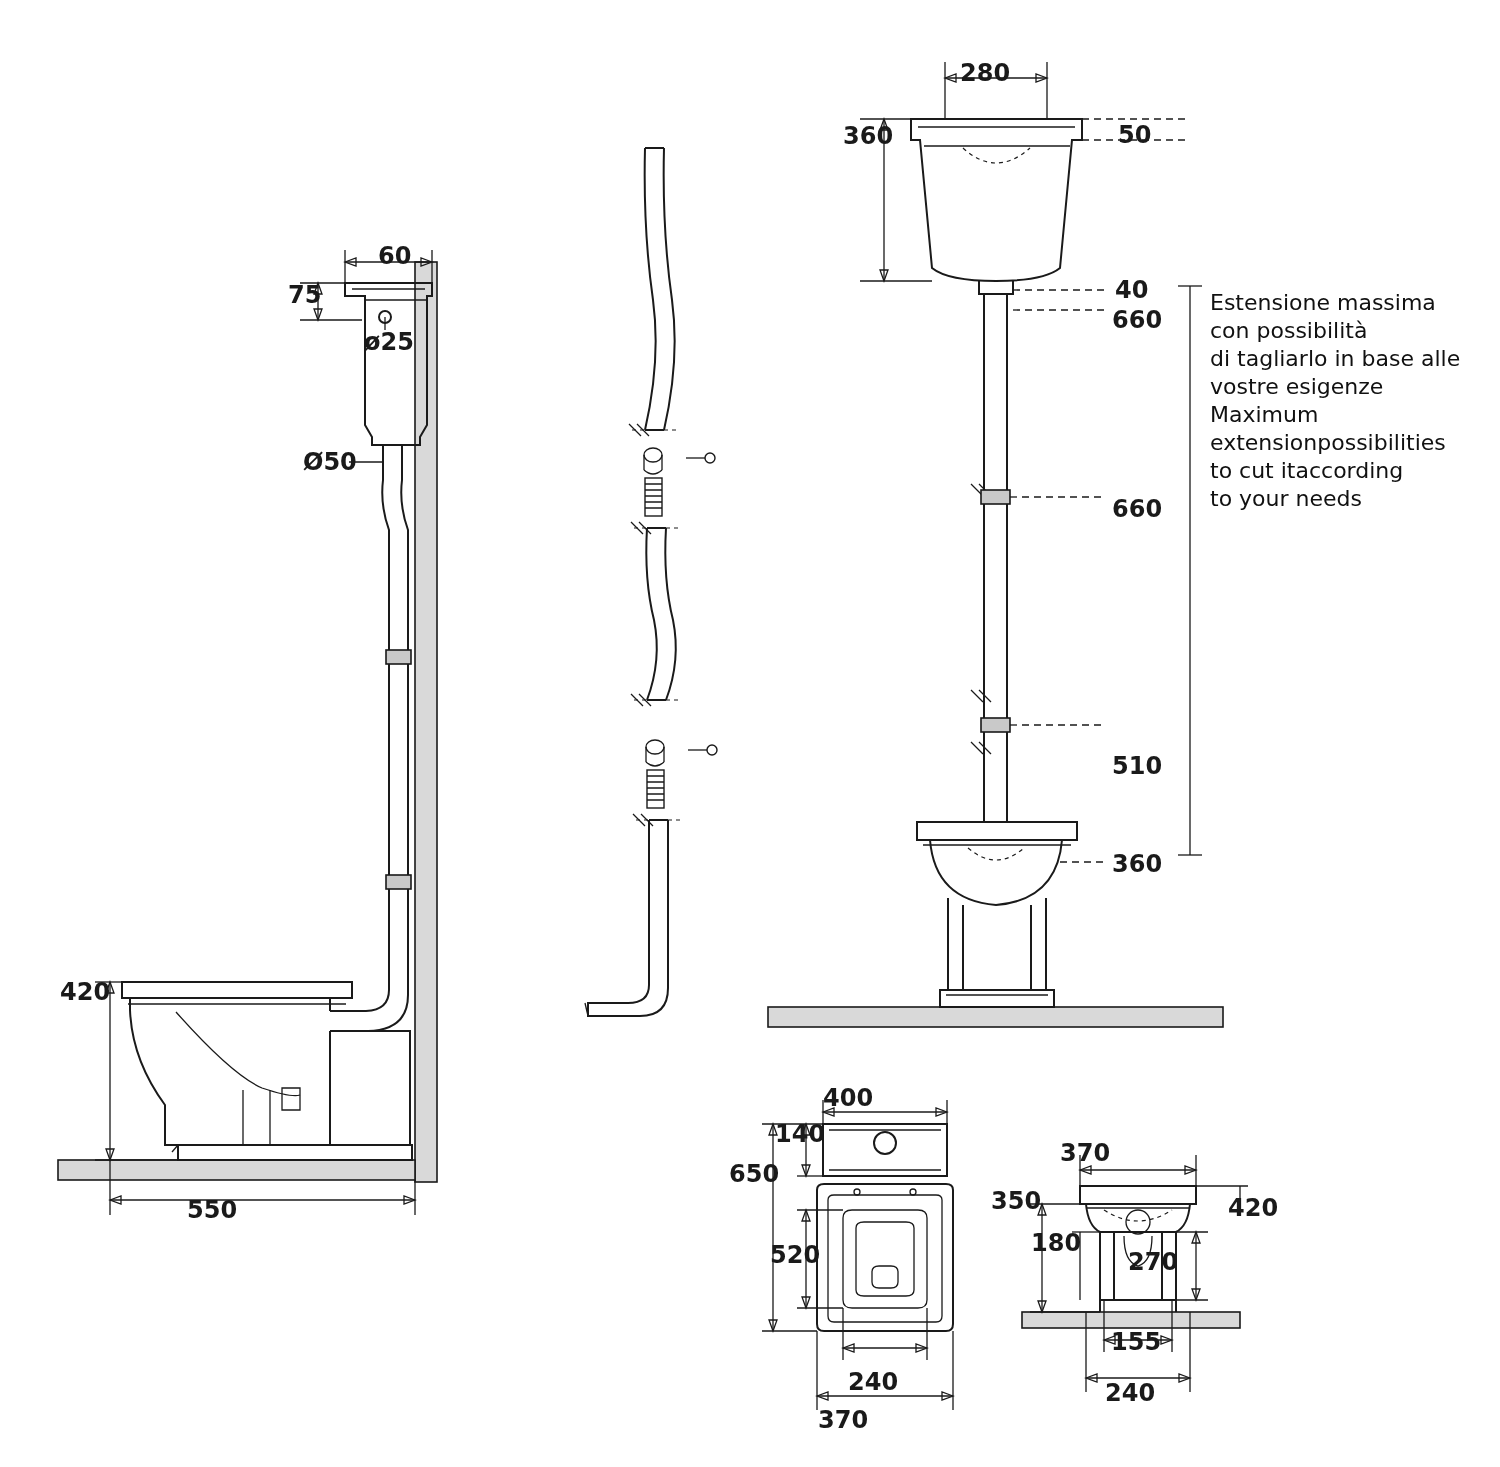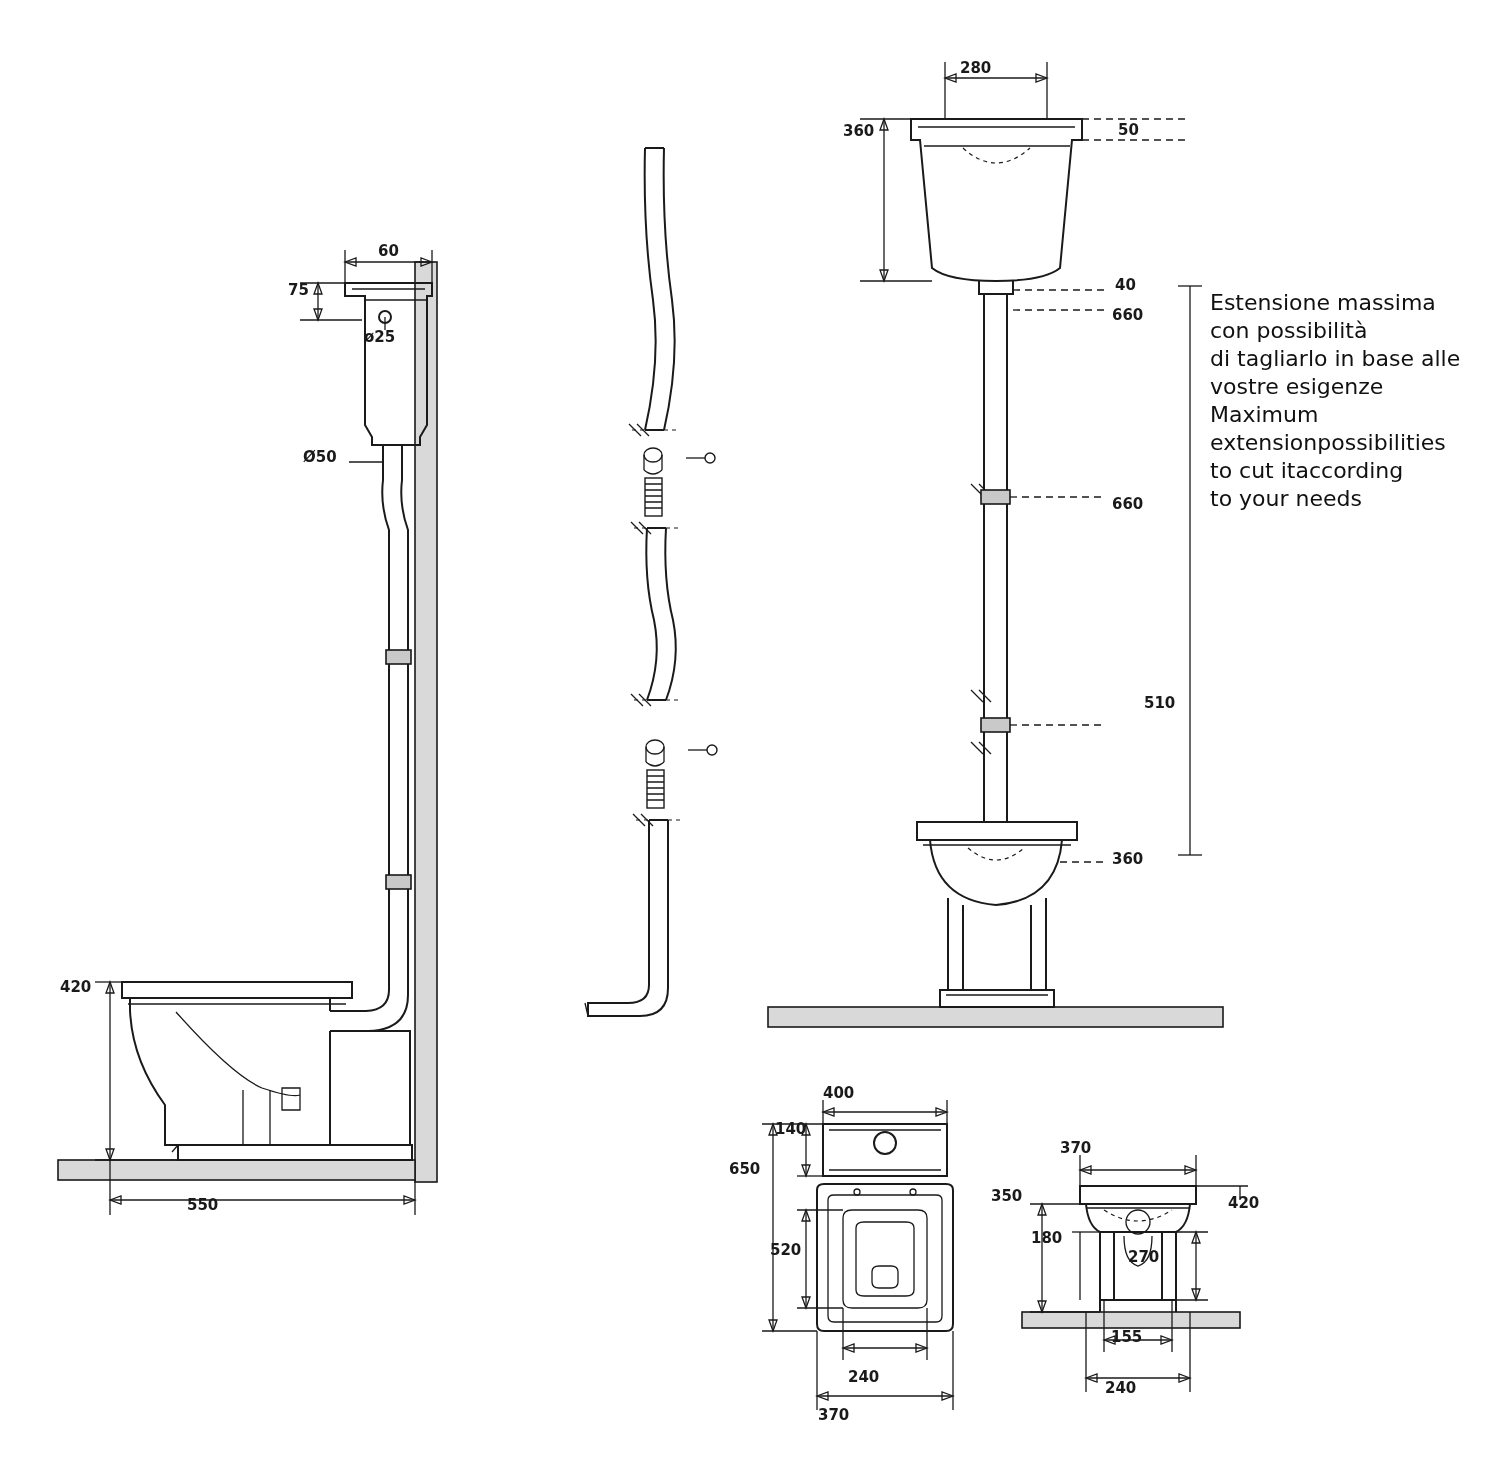--- a/index.html
+++ b/index.html
@@ -14,21 +14,21 @@
     position: relative;
     width: 1500px;
     height: 1467px;
     background: #ffffff;
     overflow: hidden;
   }
   .dim {
     position: absolute;
     font-family: "DejaVu Sans", "Liberation Sans", sans-serif;
     font-weight: bold;
-    font-size: 15px;
+    font-size: 24px;
     color: #1a1a1a;
     white-space: nowrap;
     line-height: 1;
   }
   .note {
     position: absolute;
     font-family: "DejaVu Sans", "Liberation Sans", sans-serif;
     font-weight: normal;
     font-size: 22px;
     line-height: 1.27;
@@ -338,21 +338,21 @@
   <div class="dim" style="left:303px; top:450px;">Ø50</div>
   <div class="dim" style="left:60px;  top:980px;">420</div>
   <div class="dim" style="left:187px; top:1198px;">550</div>
 
   <div class="dim" style="left:960px;  top:61px;">280</div>
   <div class="dim" style="left:843px;  top:124px;">360</div>
   <div class="dim" style="left:1118px; top:123px;">50</div>
   <div class="dim" style="left:1115px; top:278px;">40</div>
   <div class="dim" style="left:1112px; top:308px;">660</div>
   <div class="dim" style="left:1112px; top:497px;">660</div>
-  <div class="dim" style="left:1112px; top:696px;margin-left:32px;">510</div>
+  <div class="dim" style="left:1112px; top:754px;">510</div>
   <div class="dim" style="left:1112px; top:852px;">360</div>
 
   <div class="dim" style="left:823px; top:1086px;">400</div>
   <div class="dim" style="left:729px; top:1122px;margin-top:40px;">650</div>
   <div class="dim" style="left:775px; top:1122px;">140</div>
   <div class="dim" style="left:770px; top:1243px;">520</div>
   <div class="dim" style="left:848px; top:1370px;">240</div>
   <div class="dim" style="left:818px; top:1408px;">370</div>
 
   <div class="dim" style="left:1060px; top:1141px;">370</div>

